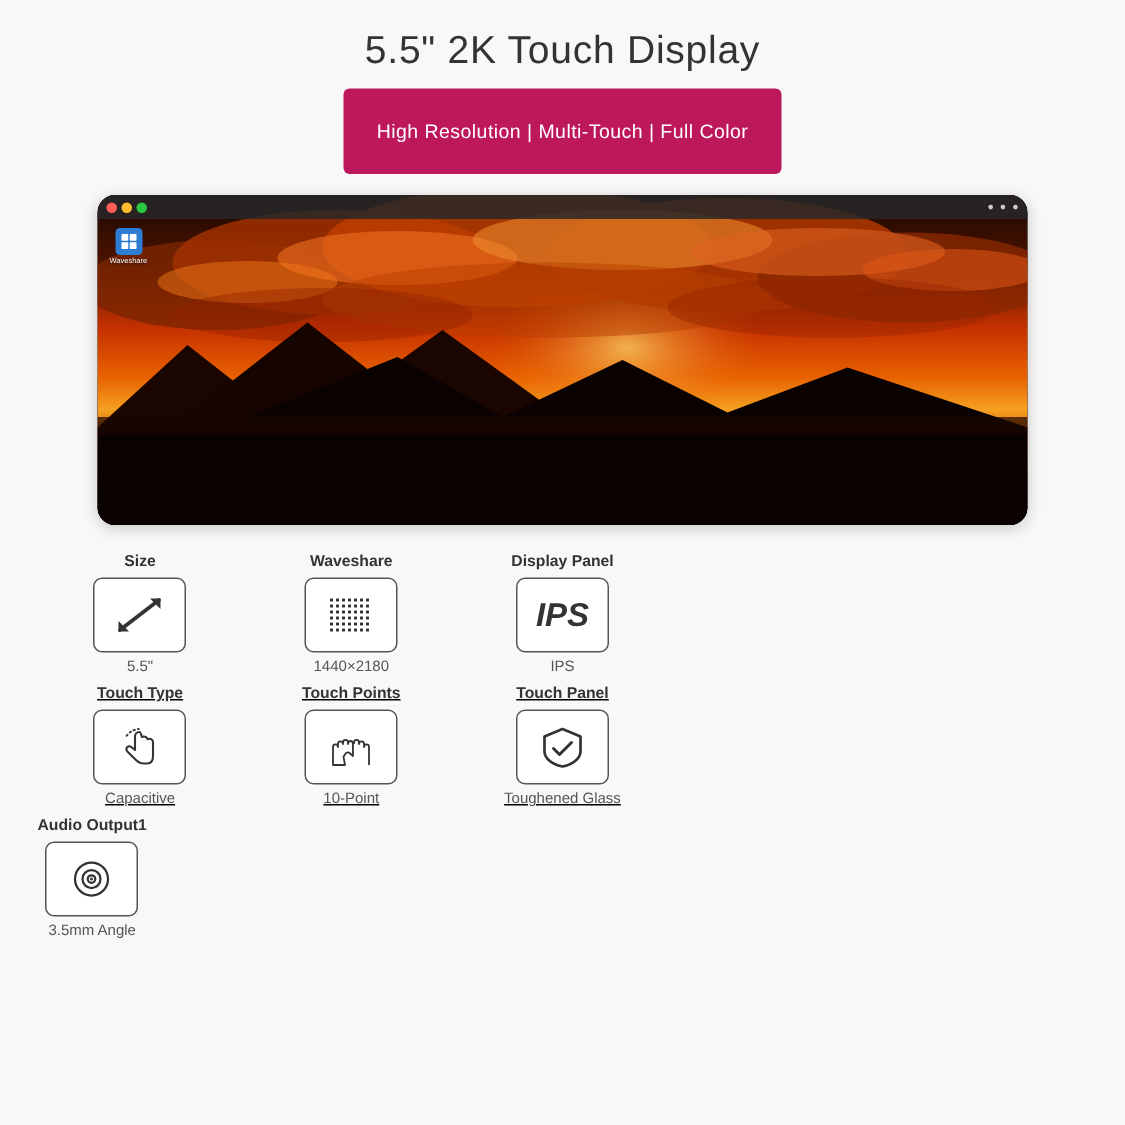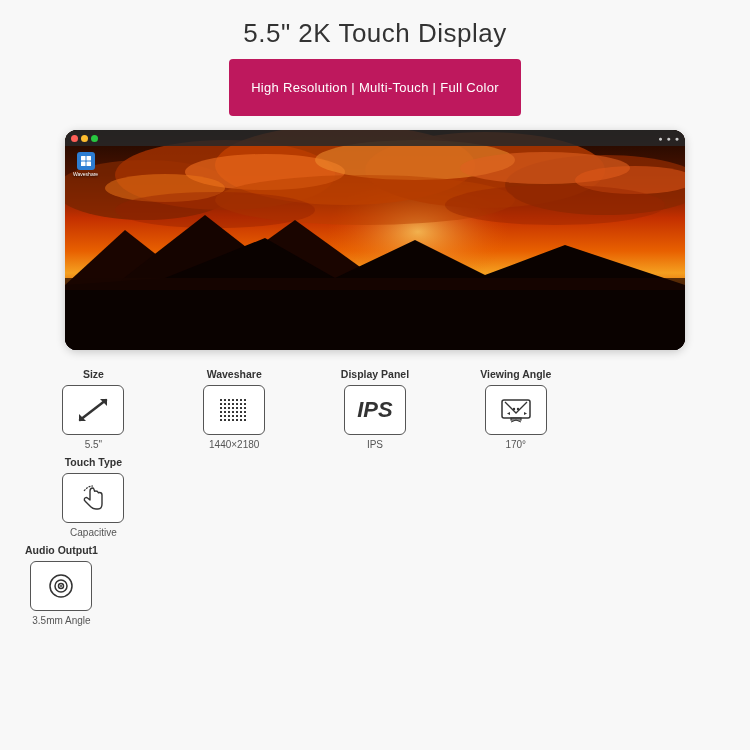--- a/index.html
+++ b/index.html
@@ -147,20 +147,21 @@
     .spec-value {
       font-size: 10px;
       color: #555;
     }
     .specs-grid2 {
       width: 700px;
       display: grid;
       grid-template-columns: repeat(5, 1fr);
       gap: 6px 4px;
       margin-bottom: 6px;
+      text-decoration: underline;
     }
     .specs-grid3 {
       width: 700px;
       display: grid;
       grid-template-columns: repeat(5, 1fr);
       gap: 10px 4px;
       margin-bottom: 18px;
       justify-items: start;
     }
     
@@ -332,59 +333,62 @@
 
 
   <div class="spec-item">
     <div class="spec-label">Display Panel</div>
     <div class="spec-icon-box">
       <span class="ips-text">IPS</span>
     </div>
     <div class="spec-value">IPS</div>
   </div>
 
-  <div class="spec-item">
-    <div class="spec-label">Viewing Angle</div>
-    <div class="spec-icon-box">
-      <svg class="icon-svg" viewBox="0 0 38 32" xmlns="http://www.w3.org/2000/svg">
-
-        <rect x="5" y="6" width="28" height="18" rx="2" fill="none" stroke="#333" stroke-width="1.5"></rect>
-        <rect x="14" y="24" width="10" height="2" fill="none" stroke="#333" stroke-width="1.2"></rect>
-        <line x1="19" y1="26" x2="14" y2="28" stroke="#333" stroke-width="1"></line>
-        <line x1="19" y1="26" x2="24" y2="28" stroke="#333" stroke-width="1"></line>
-
-        <polyline points="8,8 19,19 30,8" fill="none" stroke="#333" stroke-width="1.3"></polyline>
-
-        <circle cx="17" cy="15" r="1.2" fill="#333"></circle>
-        <circle cx="21" cy="15" r="1.2" fill="#333"></circle>
-        <text x="9" y="21" font-size="5" fill="#333">◄</text>
-        <text x="26" y="21" font-size="5" fill="#333">►</text>
-      </svg>
-    </div>
-    <div class="spec-value">170°</div>
-  </div>
 </div>
 
 <div class="specs-grid2">
 
   <div class="spec-item">
     <div class="spec-label">Touch Type</div>
     <div class="spec-icon-box">
       <svg class="icon-svg" viewBox="0 0 38 32" xmlns="http://www.w3.org/2000/svg">
 
         <path d="M19 6 C17 6 16 7.5 16 9 L16 18 L13.5 16 C12.5 15.2 11 15.5 10.5 16.5 C10 17.5 10.3 18.5 11.2 19.3 L17 25 C17.8 25.8 19 27 22 27 L24 27 C27 27 28 24.5 28 22 L28 13 C28 11.5 26.8 10.5 25.5 10.5 C25.1 10.5 24.7 10.6 24.4 10.8 C24 9.8 23 9 21.8 9 C21.4 9 21 9.1 20.6 9.3 C20.2 7.8 19.6 6 19 6Z" fill="none" stroke="#333" stroke-width="1.4" stroke-linejoin="round"></path>
 
         <path d="M10 9 Q14 4 19 4" fill="none" stroke="#333" stroke-width="1.2" stroke-dasharray="2,1"></path>
       </svg>
     </div>
     <div class="spec-value">Capacitive</div>
   </div>
 
-
-
+  <div class="spec-item">
+    <div class="spec-label">Touch Points</div>
+    <div class="spec-icon-box">
+      <svg class="icon-svg" viewBox="0 0 38 32" xmlns="http://www.w3.org/2000/svg">
+
+        <path d="M7 28 L7 16 C7 15 7.8 14.3 8.7 14.3 C9.6 14.3 10.3 15 10.3 16 L10.3 14 C10.3 13 11 12.3 12 12.3 C13 12.3 13.7 13 13.7 14 L13.7 13 C13.7 12 14.4 11.3 15.3 11.3 C16.2 11.3 17 12 17 13 L17 14 C17 13 17.7 12 18.7 12 C19.7 12 20.3 13 20.3 14 L20.3 22 L18 20 C17.2 19.2 15.8 19.5 15.3 20.5 L14 22.5 L15 28 Z" fill="none" stroke="#333" stroke-width="1.2" stroke-linejoin="round"></path>
+
+        <path d="M31 28 L31 16 C31 15 30.2 14.3 29.3 14.3 C28.4 14.3 27.7 15 27.7 16 L27.7 14 C27.7 13 27 12.3 26 12.3 C25 12.3 24.3 13 24.3 14 L24.3 13 C24.3 12 23.6 11.3 22.7 11.3 C21.8 11.3 21 12 21 13 L21 14" fill="none" stroke="#333" stroke-width="1.2" stroke-linejoin="round"></path>
+      </svg>
+    </div>
+    <div class="spec-value">10-Point</div>
+  </div>
+
+
+  <div class="spec-item">
+    <div class="spec-label">Touch Panel</div>
+    <div class="spec-icon-box">
+      <svg class="icon-svg" viewBox="0 0 38 32" xmlns="http://www.w3.org/2000/svg">
+
+        <path d="M19 4 L31 9 L31 19 C31 24 25 28 19 29 C13 28 7 24 7 19 L7 9 Z" fill="none" stroke="#333" stroke-width="1.8" stroke-linejoin="round"></path>
+        <polyline points="13,17 17,21 25,13" fill="none" stroke="#333" stroke-width="2" stroke-linecap="round" stroke-linejoin="round"></polyline>
+      </svg>
+    </div>
+    <div class="spec-value">Toughened Glass</div>
+  </div>
 
 </div>
 
 <div class="specs-grid3">
 
   <div class="spec-item">
     <div class="spec-label">Audio Output1</div>
     <div class="spec-icon-box">
       <svg class="icon-svg" viewBox="0 0 38 32" xmlns="http://www.w3.org/2000/svg">
 

